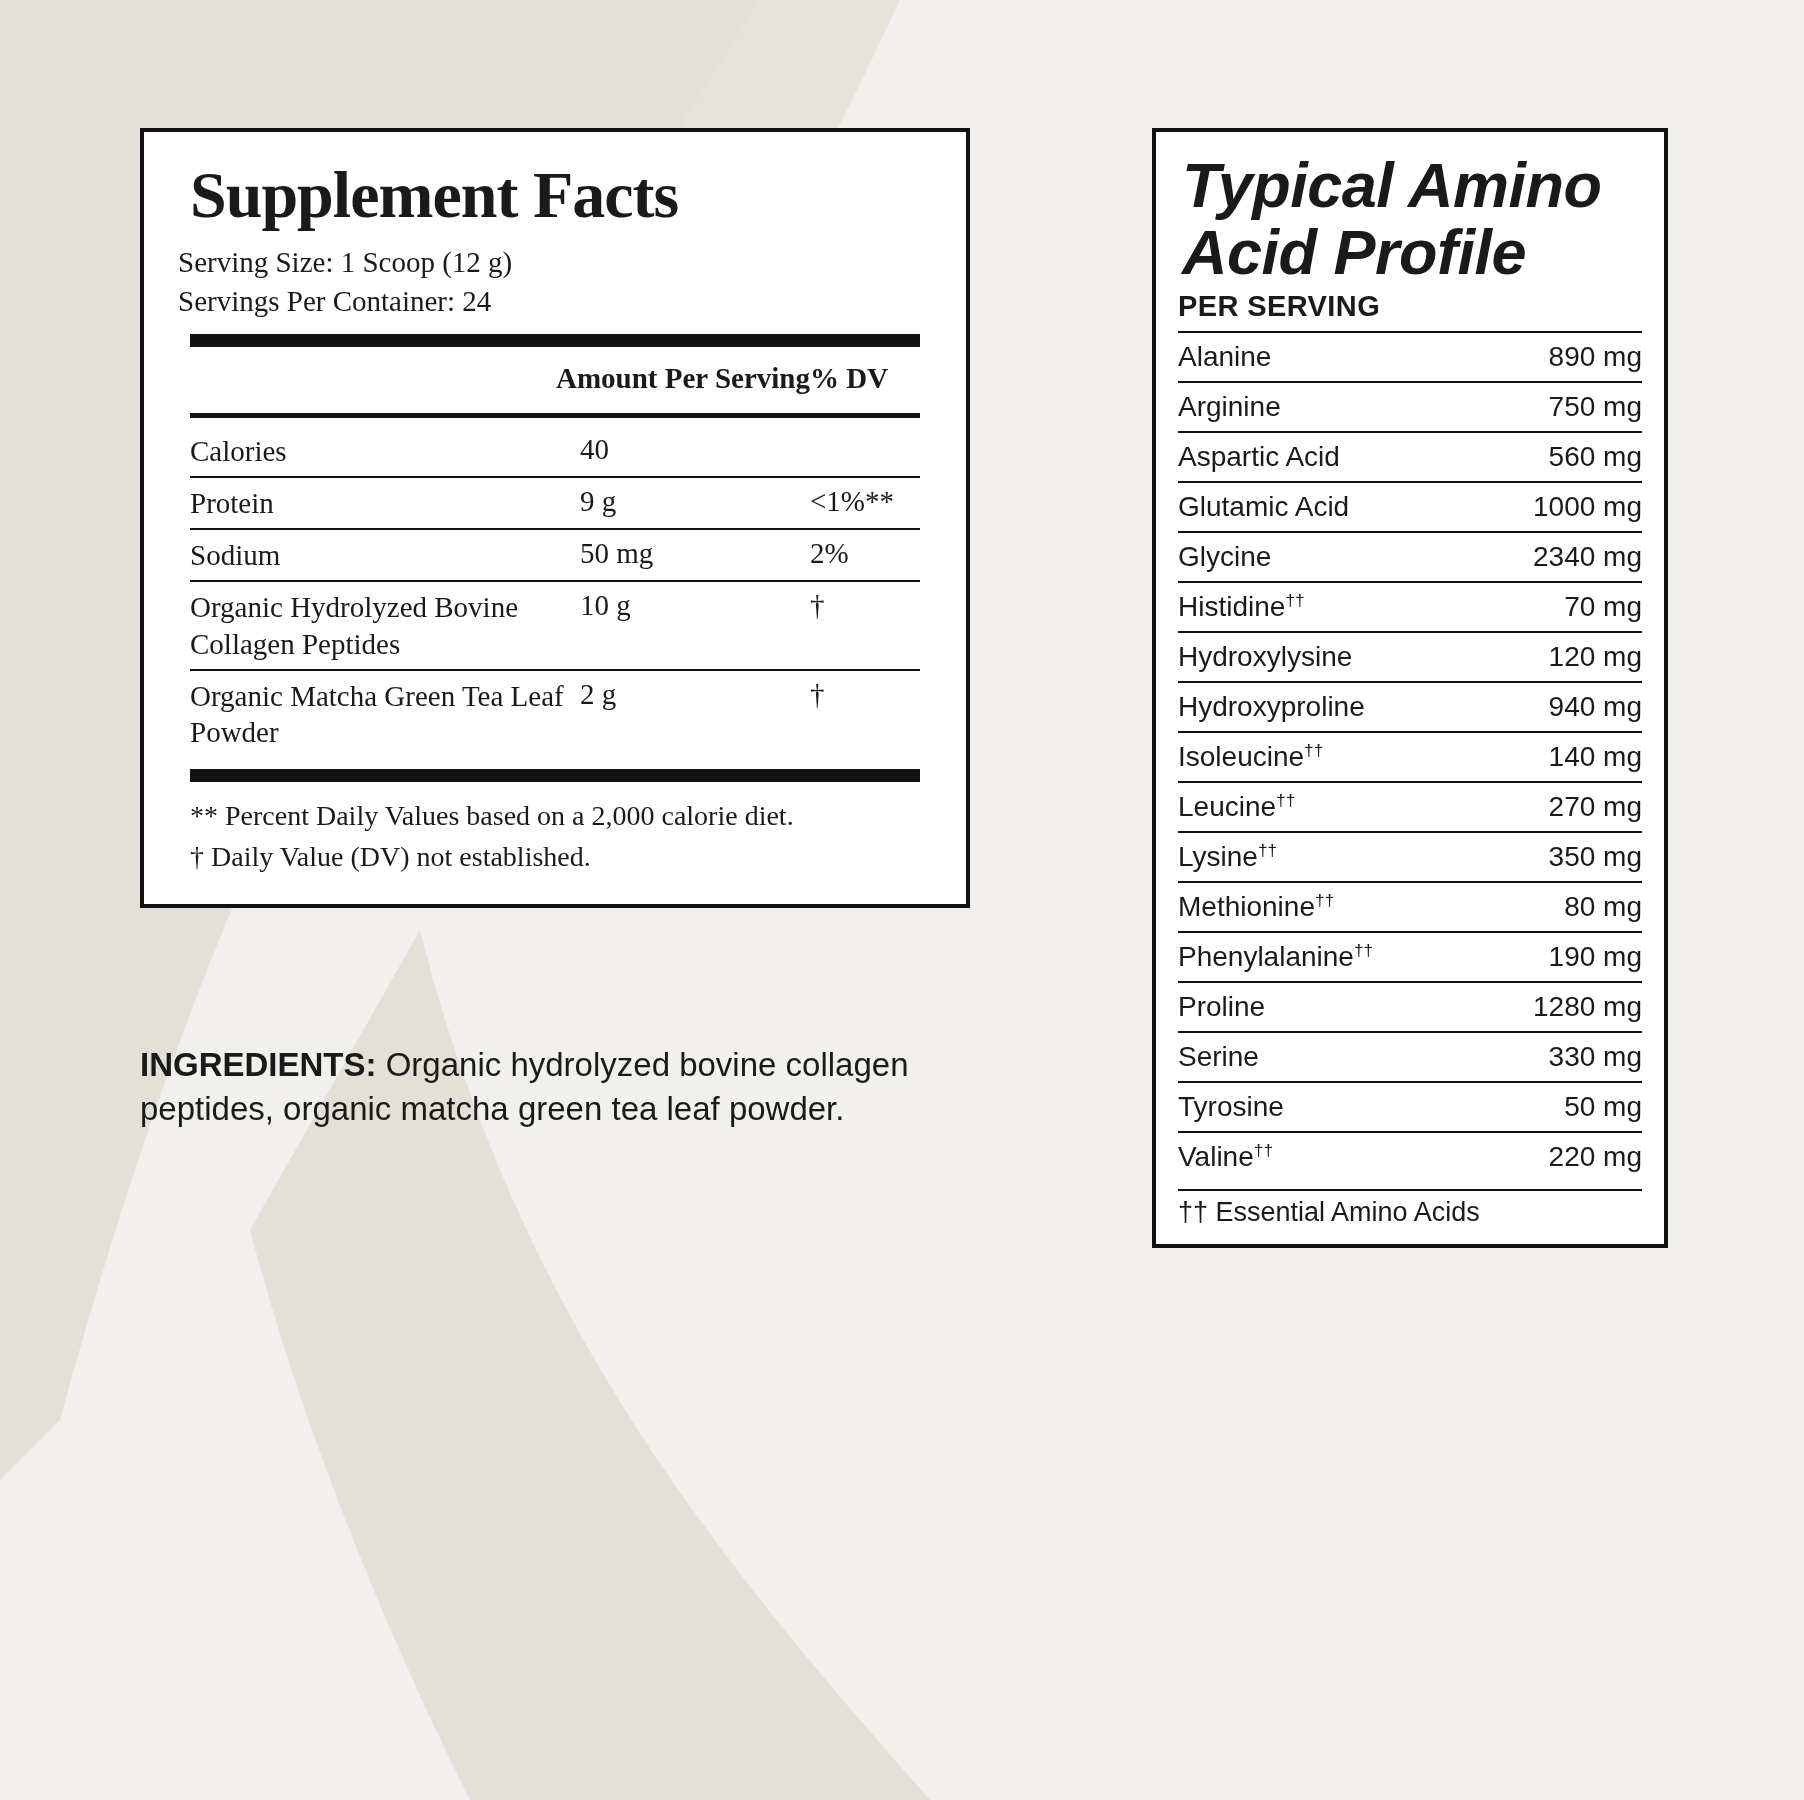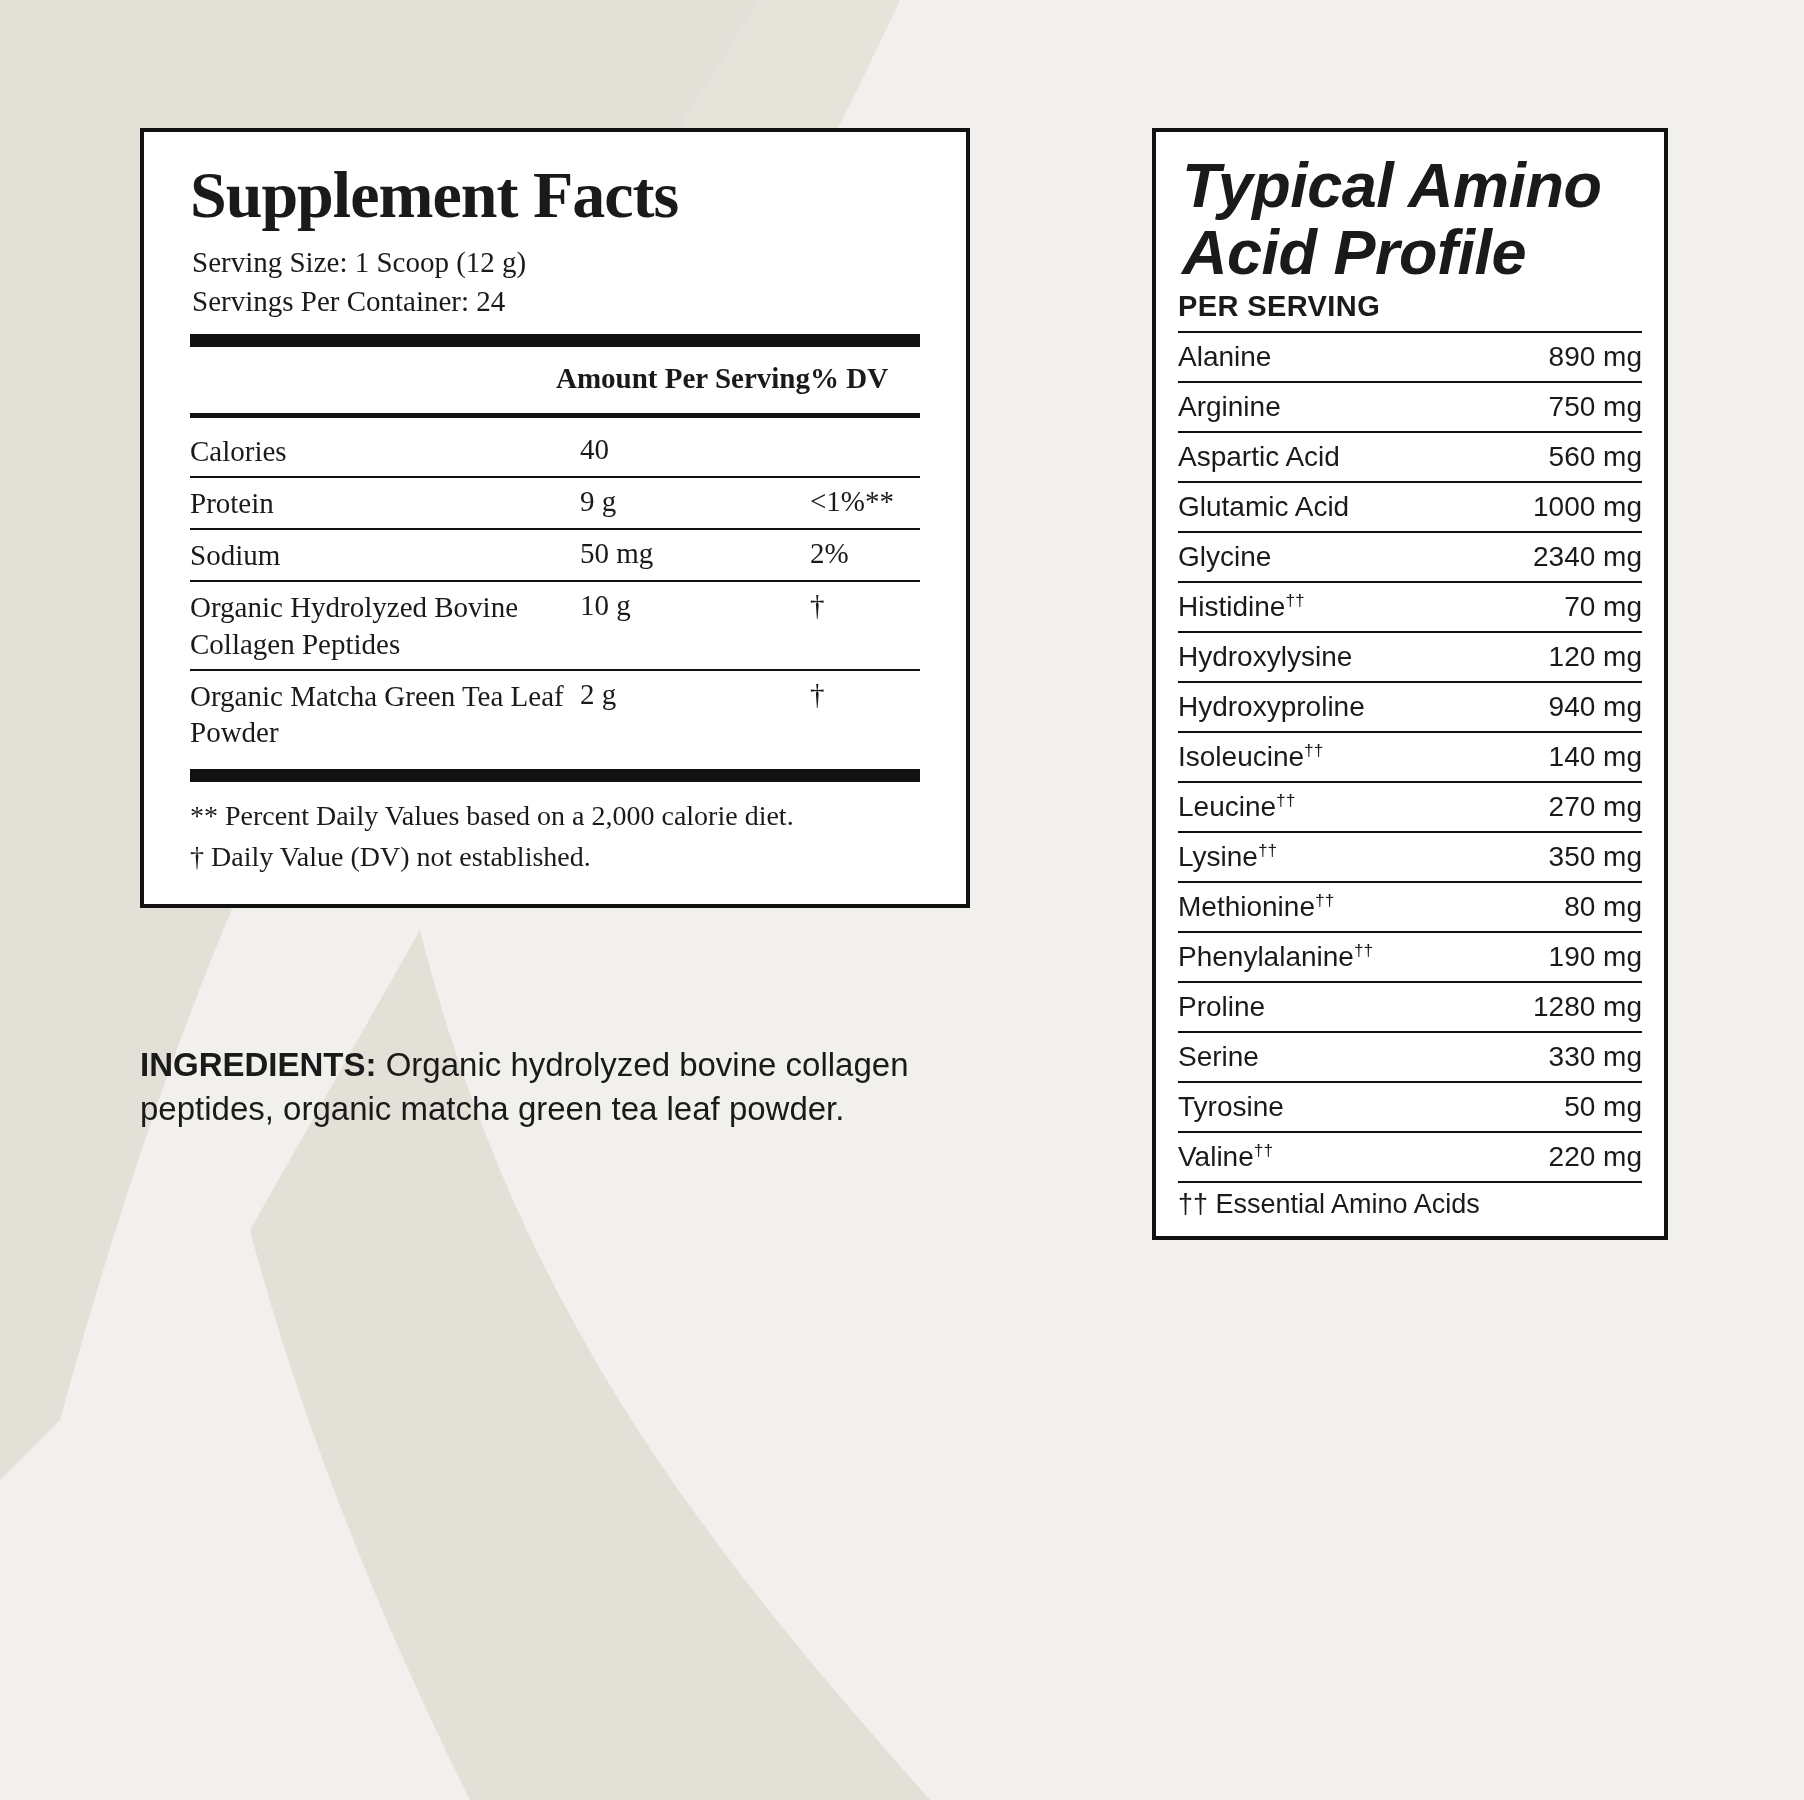--- a/index.html
+++ b/index.html
@@ -44,21 +44,21 @@
     font-family: Liberation Serif, serif;
   }
   .sf-title {
     font-size: 66px;
     font-weight: 700;
     letter-spacing: -1px;
     line-height: 1.05;
     margin: 6px 0 14px 22px;
   }
   .sf-serving {
-    margin-left: 24px;
+    margin-left: 10px;
     font-size: 29px;
     line-height: 1.35;
   }
   .rule-thick {
     height: 13px;
     background: #111;
     margin: 12px 22px 0 22px;
   }
   .rule-med {
     height: 5px;
@@ -144,21 +144,21 @@
   }
   table.aa-table td.val {
     text-align: right;
     white-space: nowrap;
   }
   sup { font-size: 0.62em; vertical-align: super; line-height: 0; }
   .aa-foot {
     border-top: 2px solid #111;
     font-size: 27px;
     padding-top: 6px;
-    margin-top: 0;
+    margin-top: 8px;
   }
 </style>
 </head>
 <body>
 
 <div class="page">
 
   <svg class="bg-shape" width="1804" height="1800" viewBox="0 0 1804 1800" preserveAspectRatio="none">
     <path d="M0 0 L760 0 C600 260 420 520 300 760 C200 960 120 1200 60 1420 L0 1480 Z" fill="#e3e0d8"></path>
     <path d="M420 930 C470 1130 560 1330 700 1520 C780 1630 860 1720 930 1800 L470 1800 C380 1620 300 1420 250 1230 Z" fill="#e3e0d8"></path>

